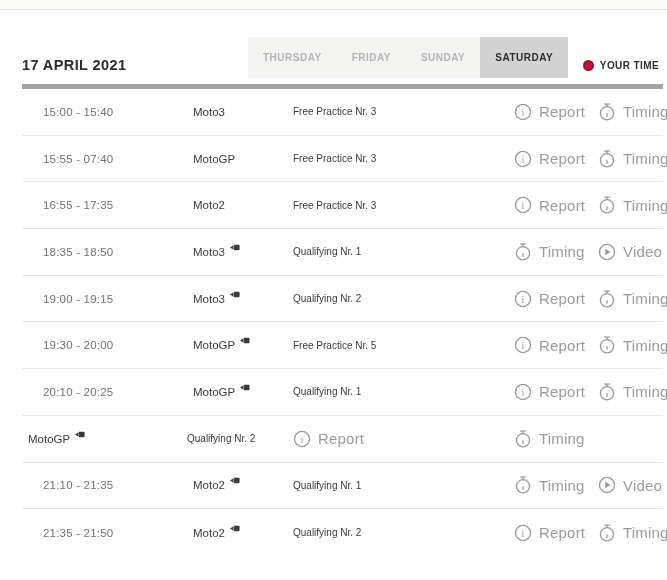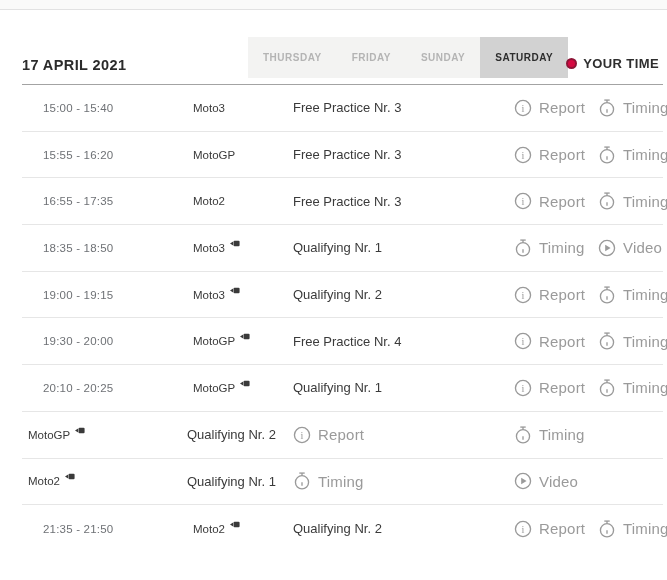--- a/index.html
+++ b/index.html
@@ -11,32 +11,32 @@
 
   .header { position:relative; height:74px; }
   .date-title { position:absolute; left:22px; bottom:11px; font-size:14.5px;
     font-weight:700; color:#2b2b2b; letter-spacing:.4px; }
   .tabs { position:absolute; left:248px; top:27px; display:flex; }
   .tab { background:#f3f3f2; color:#b4b4b4; font-size:10px; font-weight:700;
     letter-spacing:.5px; line-height:41px; height:41px; padding:0 15px; cursor:pointer;
     user-select:none; }
   .tab.active { background:#d2d2d2; color:#2d2d2d; }
   .your-time { position:absolute; right:8px; bottom:13px; display:flex;
-    align-items:center; gap:6px; font-size:13px; font-weight:700;
+    align-items:center; gap:6px; font-size:10px; font-weight:700;
     letter-spacing:.4px; color:#2e2e2e; cursor:pointer; }
   .dot { width:11px; height:11px; border-radius:50%; background:#d50a42;
     border:2px solid #8e1436; }
 
-  .table { margin:0 4px 0 22px; border-top:1px solid #a3a3a3; }
+  .table { margin:0 4px 0 22px; border-top:5px solid #a3a3a3; }
   .row { display:grid; grid-template-columns:165px 106px 1fr 84px 65px;
     align-items:center; height:46.7px; border-bottom:1px solid #e6e6e6; }
   .row:last-child { border-bottom:none; }
   .cell.time { padding-left:21px; font-size:11.5px; color:#6e7175; letter-spacing:.2px; }
   .cell.category { font-size:11.5px; color:#3a3a3a;margin-left:6px; }
-  .cell.session { font-size:13px; color:#3a3a3a; }
+  .cell.session { font-size:10px; color:#3a3a3a; }
   .live-cam { display:inline-block; margin-left:5px; position:relative; top:-4px;
     color:#3a3a3a; line-height:0; }
   .action-link { display:flex; align-items:center; gap:7px; color:#9a9a9a;
     text-decoration:none; cursor:pointer; }
   .action-link .icon { width:18px; height:18px; line-height:0; color:#9a9a9a; }
   .action-label { font-size:15px; color:#9a9a9a; letter-spacing:.2px; }
 </style>
 </head>
 <body>
 
@@ -78,21 +78,21 @@
                 <line x1="10" y1="1.2" x2="10" y2="4"></line>
                 <circle cx="10" cy="11.4" r="7.3"></circle>
                 <line x1="10" y1="11.4" x2="10" y2="15.4"></line>
               </svg></span>
             <span class="action-label">Timing</span>
           </a>
         </div>
   </div>
 
   <div class="row">
-    <div class="cell time">15:55 - 16:20</div>
+    <div class="cell time">15:55 - 07:40</div>
     <div class="cell category"><span class="cat-label">MotoGP</span></div>
     <div class="cell session">Free Practice Nr. 3</div>
     <div class="cell action action1">
           <a class="action-link">
             <span class="icon"><svg width="18" height="18" viewBox="0 0 20 20">
                 <circle cx="10" cy="10" r="8.4" fill="none" stroke="currentColor" stroke-width="1.5"></circle>
                 <text x="10" y="14.2" text-anchor="middle" font-size="11.5" font-family="Liberation Serif, serif" fill="currentColor">i</text>
               </svg></span>
             <span class="action-label">Report</span>
           </a>
@@ -193,21 +193,21 @@
           </a>
         </div>
   </div>
 
   <div class="row">
     <div class="cell time">19:30 - 20:00</div>
     <div class="cell category"><span class="cat-label">MotoGP</span><span class="live-cam"><svg width="10" height="9" viewBox="0 0 12 10">
               <polygon points="0,5 3.8,2.6 3.8,7.4" fill="currentColor"></polygon>
               <rect x="4.3" y="1.8" width="7.2" height="6.4" rx="1.2" fill="currentColor"></rect>
             </svg></span></div>
-    <div class="cell session">Free Practice Nr. 4</div>
+    <div class="cell session">Free Practice Nr. 5</div>
     <div class="cell action action1">
           <a class="action-link">
             <span class="icon"><svg width="18" height="18" viewBox="0 0 20 20">
                 <circle cx="10" cy="10" r="8.4" fill="none" stroke="currentColor" stroke-width="1.5"></circle>
                 <text x="10" y="14.2" text-anchor="middle" font-size="11.5" font-family="Liberation Serif, serif" fill="currentColor">i</text>
               </svg></span>
             <span class="action-label">Report</span>
           </a>
         </div>
     <div class="cell action action2">
@@ -274,20 +274,21 @@
                 <line x1="10" y1="1.2" x2="10" y2="4"></line>
                 <circle cx="10" cy="11.4" r="7.3"></circle>
                 <line x1="10" y1="11.4" x2="10" y2="15.4"></line>
               </svg></span>
             <span class="action-label">Timing</span>
           </a>
         </div>
   </div>
 
   <div class="row">
+    <div class="cell time">21:10 - 21:35</div>
     <div class="cell category"><span class="cat-label">Moto2</span><span class="live-cam"><svg width="10" height="9" viewBox="0 0 12 10">
               <polygon points="0,5 3.8,2.6 3.8,7.4" fill="currentColor"></polygon>
               <rect x="4.3" y="1.8" width="7.2" height="6.4" rx="1.2" fill="currentColor"></rect>
             </svg></span></div>
     <div class="cell session">Qualifying Nr. 1</div>
     <div class="cell action action1">
           <a class="action-link">
             <span class="icon"><svg width="18" height="18" viewBox="0 0 20 20" fill="none" stroke="currentColor" stroke-width="1.5">
                 <line x1="7" y1="1.2" x2="13" y2="1.2"></line>
                 <line x1="10" y1="1.2" x2="10" y2="4"></line>

